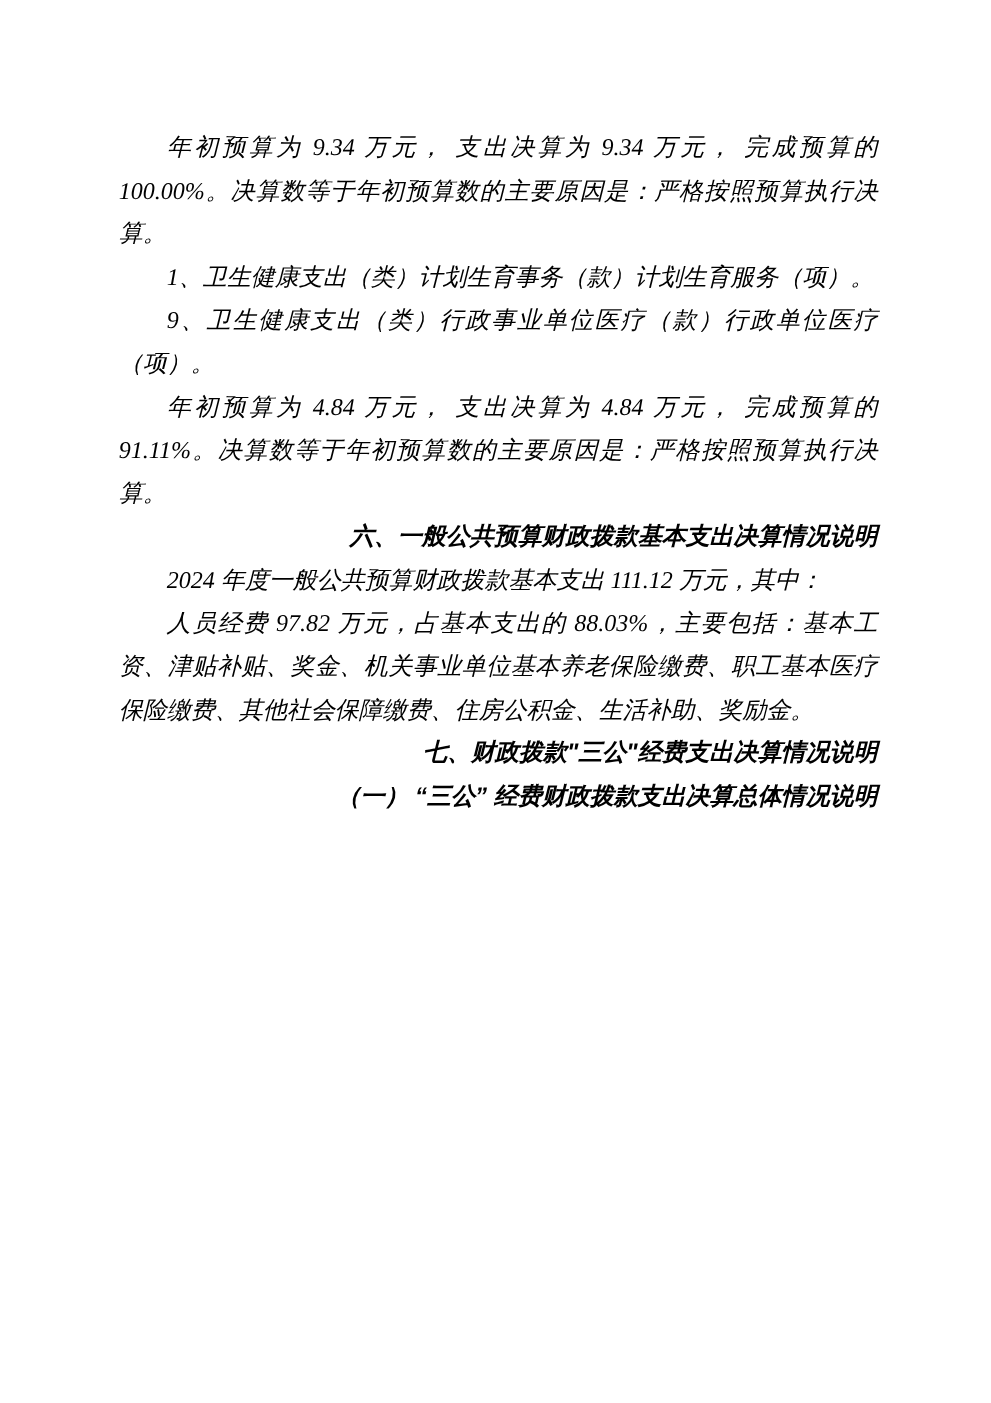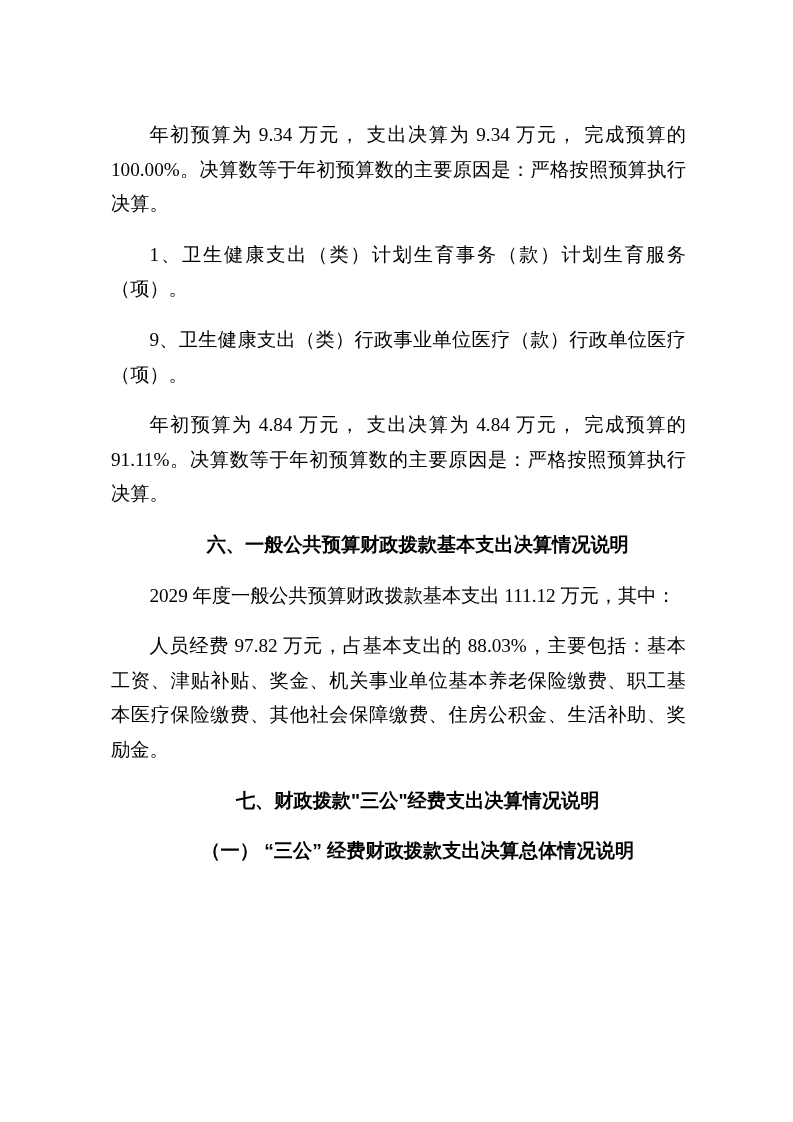--- a/index.html
+++ b/index.html
@@ -11,49 +11,50 @@
     position: relative;
     width: 793px;
     height: 1122px;
     background: #ffffff;
     box-sizing: border-box;
     padding: 102px 91px 0 95px;
     overflow: hidden;
     color: #000000;
   }
   .para {
-    margin: 16px;
+    margin: 0;
     padding: 0;
     font-size: 19.2px;
     line-height: 34.6px;
     text-align: justify;
     text-justify: inter-character;
     text-indent: 2em;
     line-break: strict;
     word-break: normal;
     color: #000000;
+    font-style: italic;
   }
   .para.body {
     font-family: "Liberation Serif", "DejaVu Serif", serif;
     font-weight: normal;
   }
   .para.heading {
     font-family: "Liberation Sans", "DejaVu Sans", sans-serif;
     font-weight: bold;
-    text-align: center;
+    text-align: right;
   }
 </style>
 </head>
 <body>
 
 <div class="page">
   <div id="content">
       <p class="para body">年初预算为 9.34 万元， 支出决算为 9.34 万元， 完成预算的 100.00%。决算数等于年初预算数的主要原因是：严格按照预算执行决算。</p>
       <p class="para body">1、卫生健康支出（类）计划生育事务（款）计划生育服务（项）。</p>
       <p class="para body">9、卫生健康支出（类）行政事业单位医疗（款）行政单位医疗（项）。</p>
       <p class="para body">年初预算为 4.84 万元， 支出决算为 4.84 万元， 完成预算的 91.11%。决算数等于年初预算数的主要原因是：严格按照预算执行决算。</p>
       <p class="para heading">六、一般公共预算财政拨款基本支出决算情况说明</p>
-      <p class="para body">2029 年度一般公共预算财政拨款基本支出 111.12 万元，其中：</p>
+      <p class="para body">2024 年度一般公共预算财政拨款基本支出 111.12 万元，其中：</p>
       <p class="para body">人员经费 97.82 万元，占基本支出的 88.03%，主要包括：基本工资、津贴补贴、奖金、机关事业单位基本养老保险缴费、职工基本医疗保险缴费、其他社会保障缴费、住房公积金、生活补助、奖励金。</p>
       <p class="para heading">七、财政拨款"三公"经费支出决算情况说明</p>
       <p class="para heading">（一） “三公” 经费财政拨款支出决算总体情况说明</p>
     </div>
 </div>
 
 </body></html>

